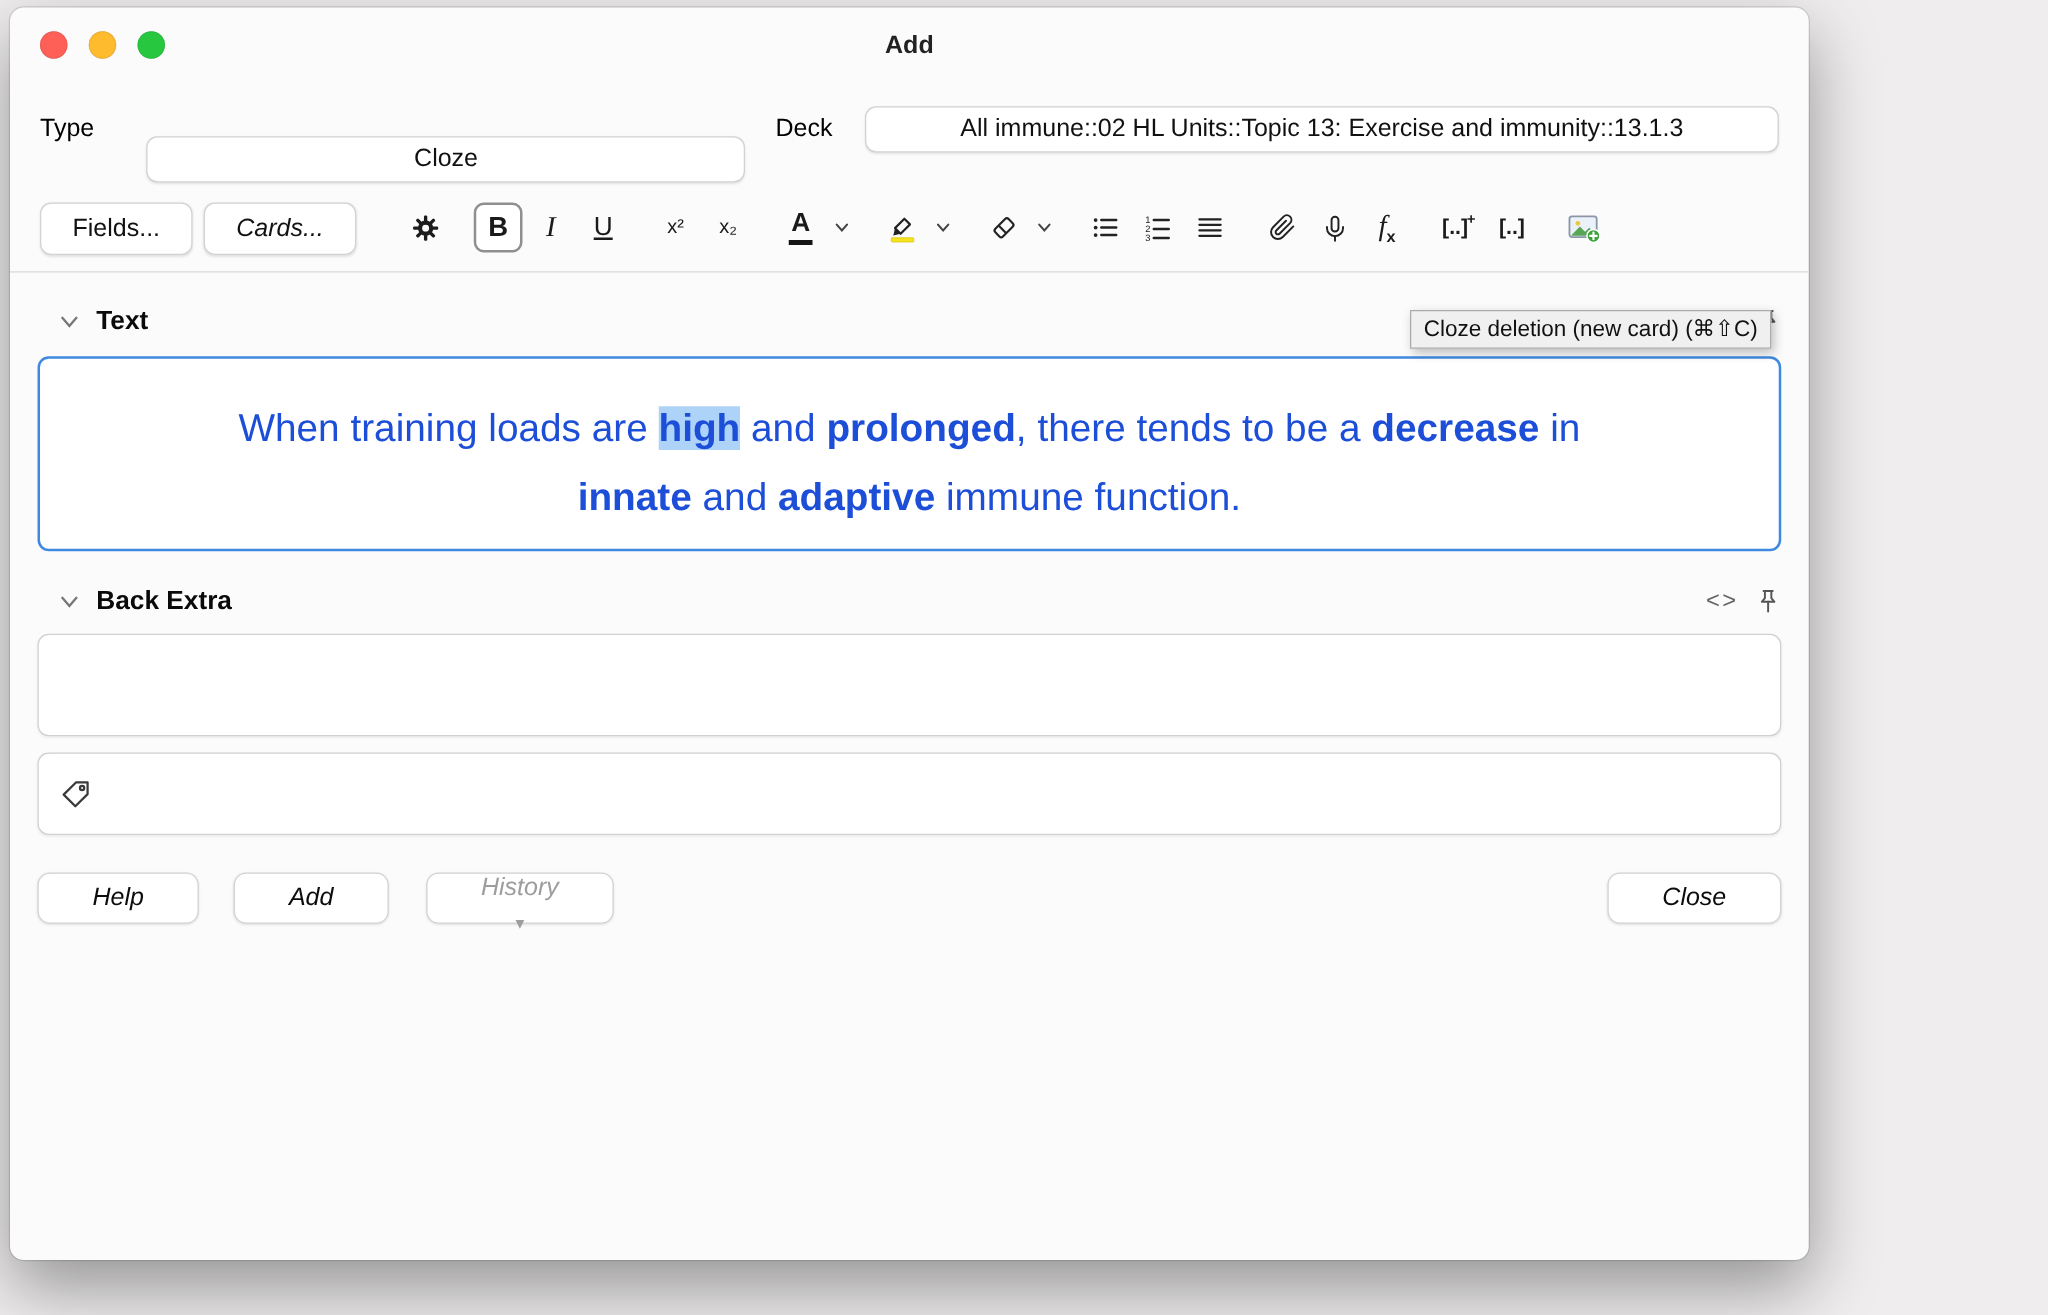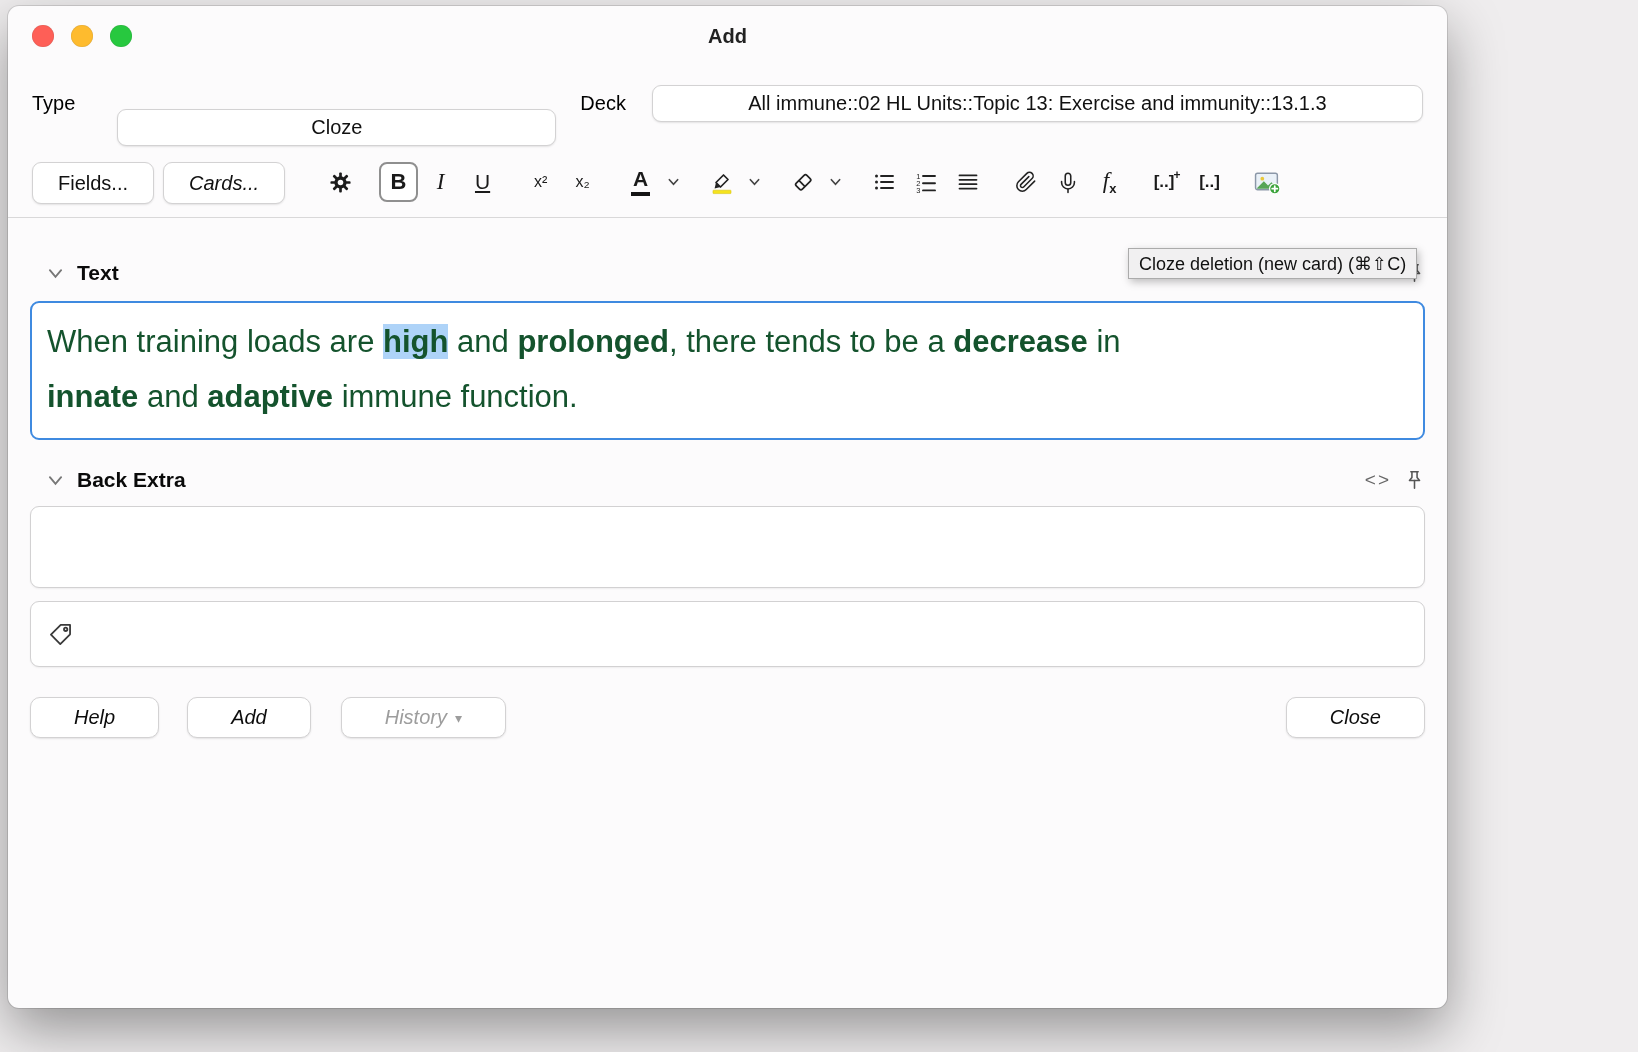--- a/index.html
+++ b/index.html
@@ -28,21 +28,21 @@
   
   .type-deck { display:flex; align-items:center; padding:0 24px; margin-top:18px; height:38px; }
   .form-label { font-size:20px; color:#000; }
   .pill {
     height:37px; background:#fff; border:1px solid #d3d2d3; border-radius:9px;
     box-shadow:0 1px 2px rgba(0,0,0,.10);
     font-size:20px; color:#111; font-family:inherit;
     display:flex; align-items:center; justify-content:center;
     cursor:pointer; white-space:nowrap; overflow:hidden;
   }
-  .pill.type { width:439px; margin-left:42px;margin-top:48px; }
+  .pill.type { width:479px; margin-left:42px;margin-top:48px; }
   .form-label.deck { margin-left:24px; }
   .pill.deck { flex:1; margin-left:26px; padding:0 14px; }
 
   
   .toolbar { display:flex; align-items:flex-start; padding:0 24px; margin-top:40px; height:42px; }
   .tb-btn {
     height:42px; padding:0 25px; background:#fff; border:1px solid #d3d2d3; border-radius:9px;
     box-shadow:0 1px 2px rgba(0,0,0,.10); font-size:20px; font-family:inherit; color:#111; cursor:pointer;
   }
   .tb-btn + .tb-btn { margin-left:9px;font-style:italic; }
@@ -63,34 +63,34 @@
   .fx i { font-family:"Liberation Serif","DejaVu Serif",serif; font-style:italic; font-size:23px; }
   .fx sub { font-size:13px; font-weight:600; }
   .cloze-g { font-size:17px; font-weight:700; letter-spacing:0; }
   .cloze-plus { font-size:12px; font-weight:700; position:relative; top:-7px; left:-1px; }
 
   
   .divider { height:1px; background:#d9d8d9; margin-top:13px; width:100%; }
 
   
   .field-header { display:flex; align-items:center; padding:0 24px; height:30px; }
-  .fh-text { margin-top:40px; }
+  .fh-text { margin-top:24px; }
   .fh-back { margin-top:25px; }
   .fh-tags { margin-top:240px; height:32px; }
   .fh-chevron { margin-left:16px; display:flex; }
   .fh-label { font-size:21px; font-weight:600; color:#0a0a0a; margin-left:14px; }
   .fh-icons { margin-left:auto; display:flex; align-items:center; gap:15px; }
   .html-toggle { border:none; background:transparent; color:#666; font-size:19px; letter-spacing:2px; cursor:pointer; font-family:inherit; }
   .pin-btn { border:none; background:transparent; cursor:pointer; display:flex; padding:0; }
 
   
   .editor { margin:13px 22px 0; background:#fff; border-radius:9px; }
   .text-editor {
-    border:2px solid #3f8ae0; min-height:134px; padding:11px 15px 14px;
-    font-size:31px; line-height:55px; color:#14532d; cursor:text;
+    border:2px solid #3f8ae0; min-height:134px; padding:28px 15px 14px;
+    font-size:31px; line-height:55px; color:#1d4ed8; cursor:text;text-align:center;
   }
   .text-editor .b { font-weight:700; }
   .text-editor .sel { background:#aed3f8; }
   .back-editor { margin-top:11px; border:1px solid #d2d1d2; height:82px; box-shadow:0 1px 2px rgba(0,0,0,.06); cursor:text; }
 
   
   .tags-box {
     margin:13px 22px 0; height:66px; background:#fff; border:1px solid #d2d1d2; border-radius:9px;
     display:flex; align-items:center; padding:0 16px; gap:12px; cursor:text;
     box-shadow:0 1px 2px rgba(0,0,0,.06);
@@ -98,21 +98,21 @@
   .tags-input { flex:1; border:none; outline:none; font-size:20px; font-family:inherit; background:transparent; height:100%; }
 
   
   .footer { display:flex; align-items:center; padding:0 22px; margin-top:30px; }
   .fbtn {
     height:41px; padding:0 43px; background:#fff; border:1px solid #d3d2d3; border-radius:10px;
     box-shadow:0 1px 2px rgba(0,0,0,.10); font-size:20px; font-family:inherit; color:#0c0c0c; cursor:pointer;
     display:flex; align-items:center; gap:8px;font-style:italic;
   }
   .fbtn.add { margin-left:28px; }
-  .fbtn.history { margin-left:30px; color:#9d9d9d; }
+  .fbtn.history { margin-left:30px; color:#9d9d9d;flex-direction:column; }
   .fbtn.history .caret { font-size:14px; color:#9d9d9d; }
   .fbtn.close { margin-left:auto; }
 
   
   .tooltip {
     position:absolute; left:1120px; top:242px; height:31px; z-index:60;
     background:#f1f0f1; border:1px solid #ababab; box-shadow:2px 3px 8px rgba(0,0,0,.25);
     display:flex; align-items:center; padding:0 10px;
     font-size:18px; color:#111; white-space:nowrap;
   }

